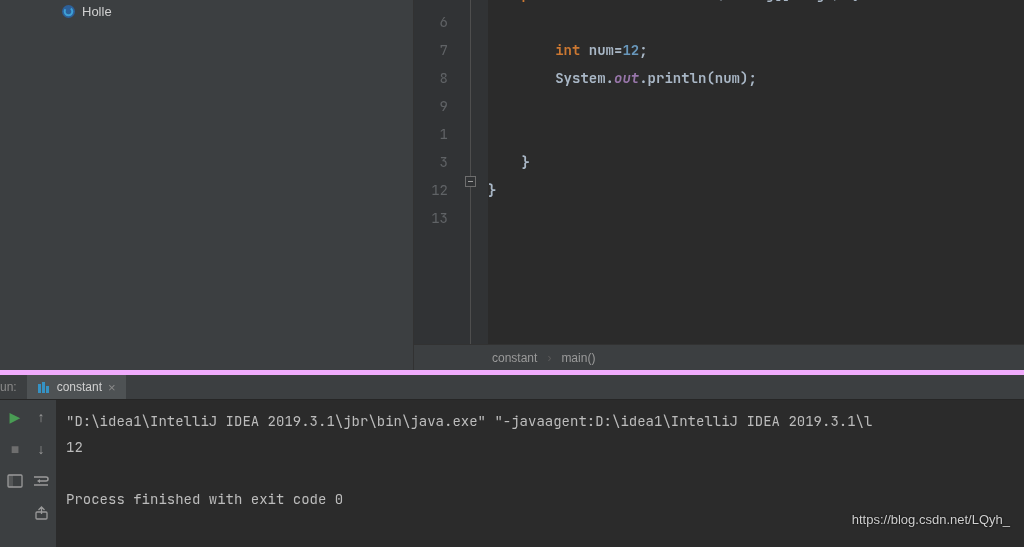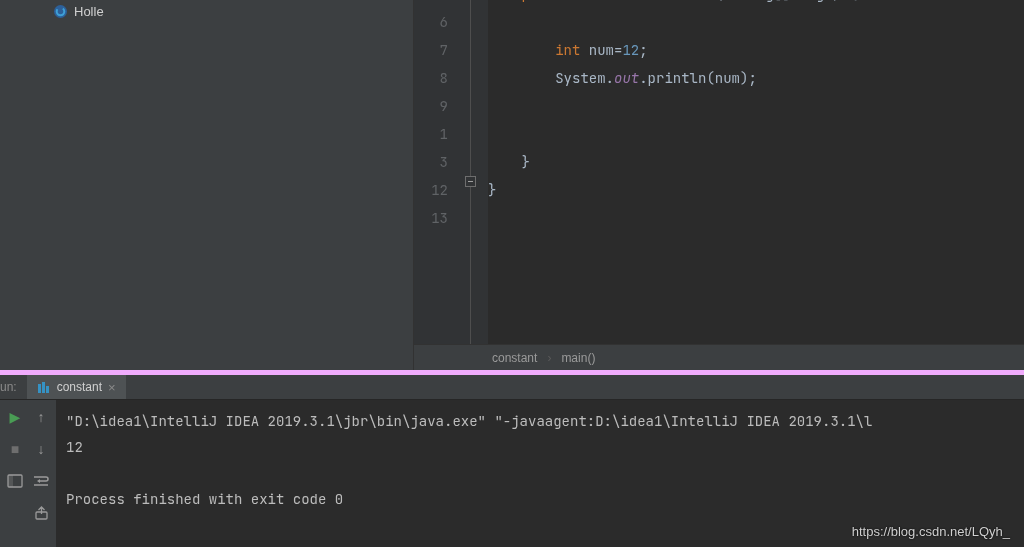--- a/index.html
+++ b/index.html
@@ -1,53 +1,53 @@
 <!DOCTYPE html>
 <html><head>
 <meta charset="utf-8">
 <style>
   * { margin: 0; padding: 0; box-sizing: border-box; }
   html, body { width: 1024px; height: 547px; overflow: hidden; background: #2b2b2b; font-family: "Segoe UI", sans-serif; font-size: 13px; color: #bbbbbb; }
   .workspace { display: flex; flex-direction: column; height: 100%; }
   .upper { display: flex; height: 370px; }
   
   .project-tree { width: 413px; background: #3c3f41; padding-top: 0; color: #bbbbbb; }
-  .tree-row { display: flex; align-items: center; height: 22px; gap: 6px; cursor: pointer; white-space: nowrap; }
+  .tree-row { display: flex; align-items: center; height: 22px; padding-left: 8px; gap: 6px; cursor: pointer; white-space: nowrap; }
   .tree-row .indent { display:inline-block; }
   .tree-row .icon { width: 16px; height: 16px; display: inline-flex; align-items: center; justify-content: center; flex-shrink:0;}
   .tree-row .lbl { color: #d0d0d0; }
   
   .editor { flex: 1; display: flex; flex-direction: column; background: #2b2b2b; border-left: 1px solid #323232; min-width:0; }
   .code-area { flex: 1; display: flex; font-family: "JetBrains Mono","Consolas",monospace; font-size: 14px; line-height: 28px; overflow:hidden;}
   .gutter-num { width: 42px; text-align: right; color: #606366; padding-right: 8px; background: #313335; user-select:none;}
   .gutter-icons { width: 32px; background: #313335; position: relative; }
   .fold-line { position:absolute; left:14px; top:0; bottom:0; width:1px; background:#4e4e4e; }
   .run-marker { position:absolute; left:-26px; top:-22px; color:#499c54; font-size:11px;}
   .fold-end { position:absolute; left:9px; width:11px; height:11px; border:1px solid #6e6e6e; background:#313335; }
   .fold-end::after{content:""; position:absolute; left:2px; right:2px; top:4px; height:1px; background:#9e9e9e;}
   .code-col { flex:1; padding-left: 0; white-space: pre; color:#a9b7c6; overflow:hidden;}
-  .code-col .row { height:28px; }
+  .code-col .row { height:28px;font-weight:bold; }
   .kw { color:#cc7832; }
   .fn { color:#ffc66d; }
   .num { color:#6897bb; }
   .field { color:#9876aa; font-style: italic;}
   .crumb-bar { height: 26px; background: #3c3f41; border-top:1px solid #323232; display:flex; align-items:center; padding-left: 78px; gap:10px; color:#9a9a9a; font-size:12px;}
   .crumb-bar .sep{ color:#5a5a5a;}
   
   .run-header { height: 30px; background: #3c3f41; border-top:5px solid #f0abfc; border-bottom:1px solid #262626; display:flex; align-items:center; }
   .run-title { color:#8a8a8a; padding:0 10px 0 0; font-size:12px;}
   .run-tab { display:flex; align-items:center; gap:6px; height:100%; padding:0 10px; background:#4e5254; color:#d0d0d0; font-size:12px;}
   .run-tab .close { color:#8a8a8a; font-size:13px; cursor:pointer;}
   .run-body { flex:1; display:flex; background:#2b2b2b;}
   .run-gutter { width:56px; background:#3c3f41; display:flex; flex-direction:column; align-items:center; padding-top:6px; gap:6px;}
   .run-gutter .col{ display:flex; flex-direction:column; gap:10px; align-items:center;}
   .tool-btn{ width:22px; height:22px; display:flex; align-items:center; justify-content:center; color:#9a9a9a; cursor:pointer; font-size:14px;}
   .run-gutter .row2{display:flex; gap:4px;}
   .console { flex:1; padding:8px 10px; font-family:"JetBrains Mono","Consolas",monospace; font-size:14px; line-height:26px; color:#bcbcbc; white-space:pre; overflow:hidden;}
-  .watermark { position:absolute; right:14px; bottom:8px; color:#d0d0d0; font-size:13px; font-family:"Segoe UI",sans-serif; text-shadow:0 0 2px #000;}
+  .watermark { position:absolute; right:14px; bottom:20px; color:#d0d0d0; font-size:13px; font-family:"Segoe UI",sans-serif; text-shadow:0 0 2px #000;}
   .root{position:relative; width:1024px; height:547px;}
   
   .ic-class svg, .ic-file svg, .ic-lib svg, .ic-scratch svg, .ic-tab svg { display:block;}
 </style>
 </head>
 <body>
 <div class="root">
 
 <div class="workspace">
   <div class="upper">

